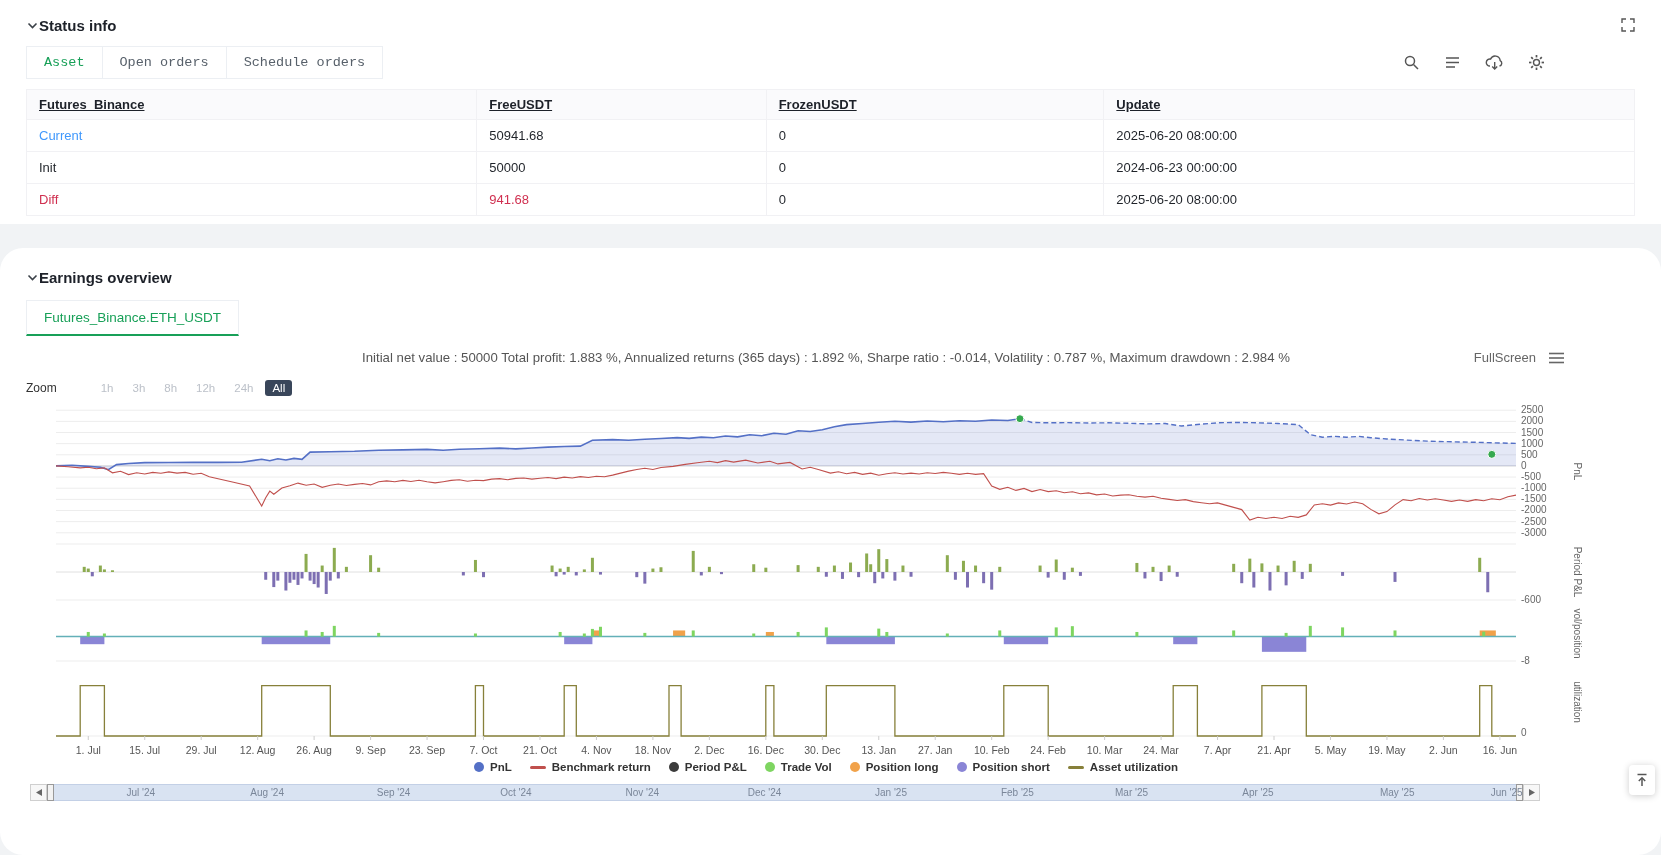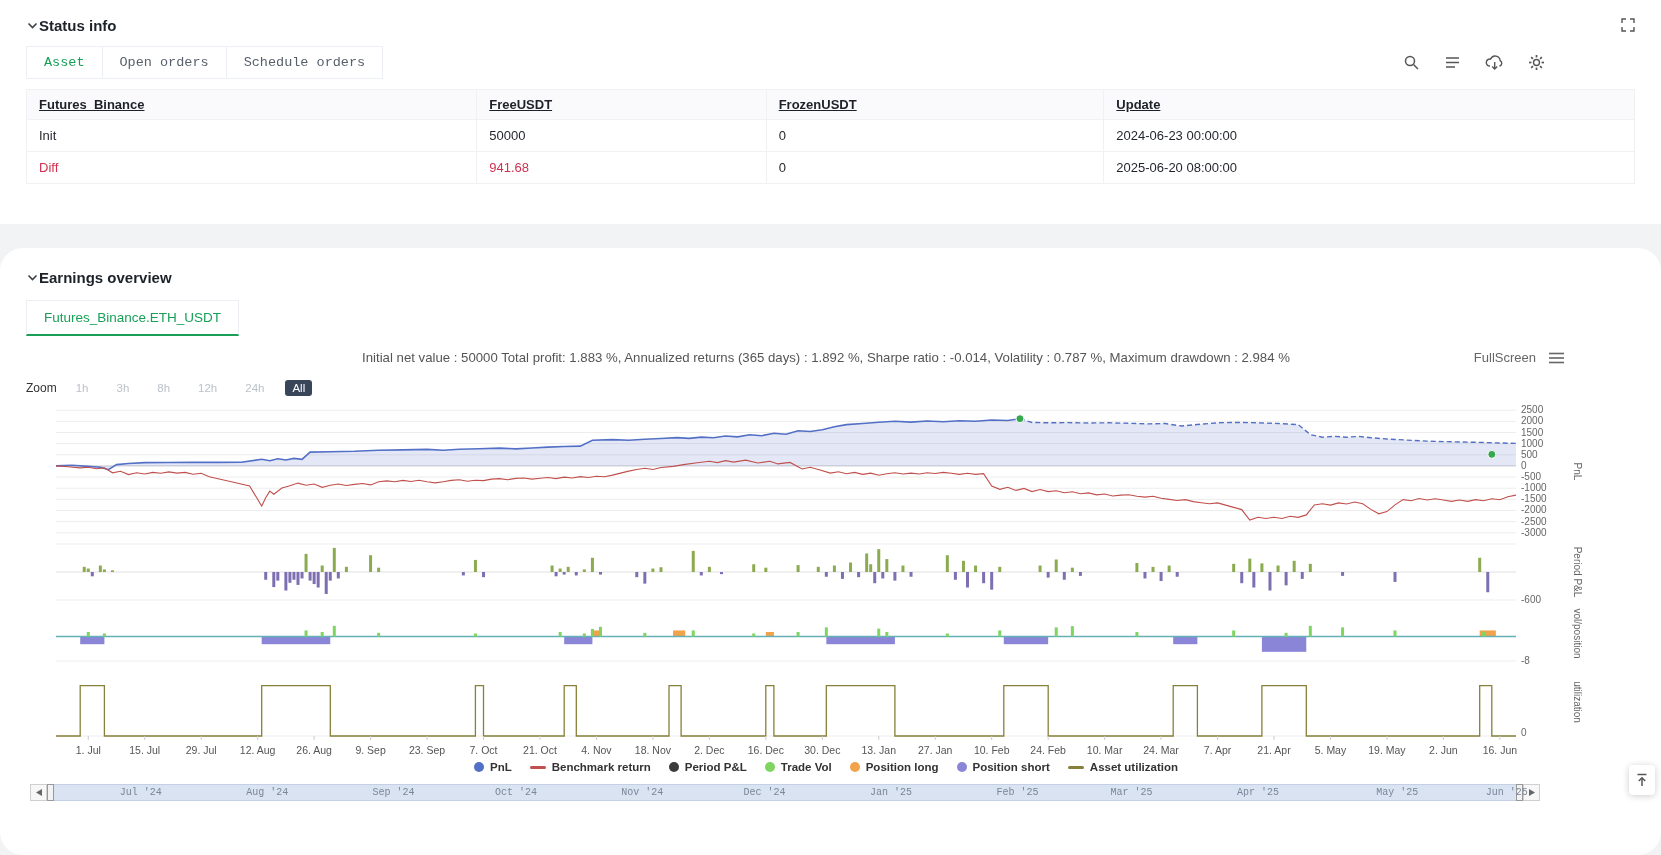--- a/index.html
+++ b/index.html
@@ -51,21 +51,21 @@
   #chart-svg { display:block; margin-top:4px; font-family:inherit; }
 
   .legend { display:flex; justify-content:center; align-items:center; gap:18px; margin-top:0;
             font-size:11.5px; font-weight:700; color:#333; height:18px; }
   .lg-item { display:flex; align-items:center; gap:6px; cursor:pointer; }
   .lg-dot { width:10px; height:10px; border-radius:50%; display:inline-block; }
   .lg-line { width:16px; height:3px; border-radius:2px; display:inline-block; }
 
   .navigator { display:flex; margin-top:8px; margin-left:4px; width:1510px; height:17px; }
   .nav-arrow { width:17px; background:#f7f7f7; border:1px solid #cfcfcf; display:flex; align-items:center; justify-content:center; cursor:pointer; }
-  .nav-track { flex:1; position:relative; background:#d9e3f2; border:1px solid #c3d0e6; border-left:none; border-right:none;font-family:Liberation Mono, monospace; }
+  .nav-track { flex:1; position:relative; background:#d9e3f2; border:1px solid #c3d0e6; border-left:none; border-right:none; }
   .nav-month { position:absolute; top:2px; transform:translateX(-50%); font-size:10px; color:#7a8699; white-space:nowrap; }
   .nav-handle { position:absolute; top:-1px; bottom:-1px; width:7px; background:#f2f2f2; border:1px solid #999; cursor:ew-resize; }
   .nav-handle.left { left:0; } .nav-handle.right { right:0; }
 
   .backtop { position:fixed; right:6px; bottom:60px; width:26px; height:30px; background:#fff;
              border:none; border-radius:4px; box-shadow:0 1px 7px rgba(0,0,0,.20);
              display:flex; align-items:center; justify-content:center; cursor:pointer; }
 </style>
 </head>
 <body>
@@ -136,20 +136,26 @@
         <col style="width:18%">
         <col style="width:21%">
         <col style="width:33%">
       </colgroup>
     <tbody>
         <tr>
       <th>Futures_Binance</th>
       <th>FreeUSDT</th>
       <th>FrozenUSDT</th>
       <th>Update</th>
+    </tr>
+    <tr>
+      <td class="cell-link">Current</td>
+      <td>50941.68</td>
+      <td>0</td>
+      <td>2025-06-20 08:00:00</td>
     </tr>
     <tr>
       <td>Init</td>
       <td>50000</td>
       <td>0</td>
       <td>2024-06-23 00:00:00</td>
     </tr>
     <tr>
       <td class="cell-danger">Diff</td>
       <td class="cell-danger">941.68</td>
@@ -182,21 +188,21 @@
         <svg width="15" height="12" viewBox="0 0 15 12" stroke="#666" stroke-width="1.6">
             <line x1="0" y1="1.5" x2="15" y2="1.5"></line>
             <line x1="0" y1="6" x2="15" y2="6"></line>
             <line x1="0" y1="10.5" x2="15" y2="10.5"></line>
           </svg>
       </span>
     </div>
 
     <div class="zoom-row">
       <span class="zoom-label">Zoom</span>
-      <span id="zoom-buttons" style="display:flex;gap:14px;">
+      <span id="zoom-buttons" style="display:flex;gap:5px;margin-left:25px;">
           <span class="zbtn">1h</span>
           <span class="zbtn">3h</span>
           <span class="zbtn">8h</span>
           <span class="zbtn">12h</span>
           <span class="zbtn">24h</span>
           <span class="zbtn sel">All</span>
         </span>
     </div>
 
     <svg id="chart-svg" width="1600" height="356" viewBox="0 0 1600 356">

